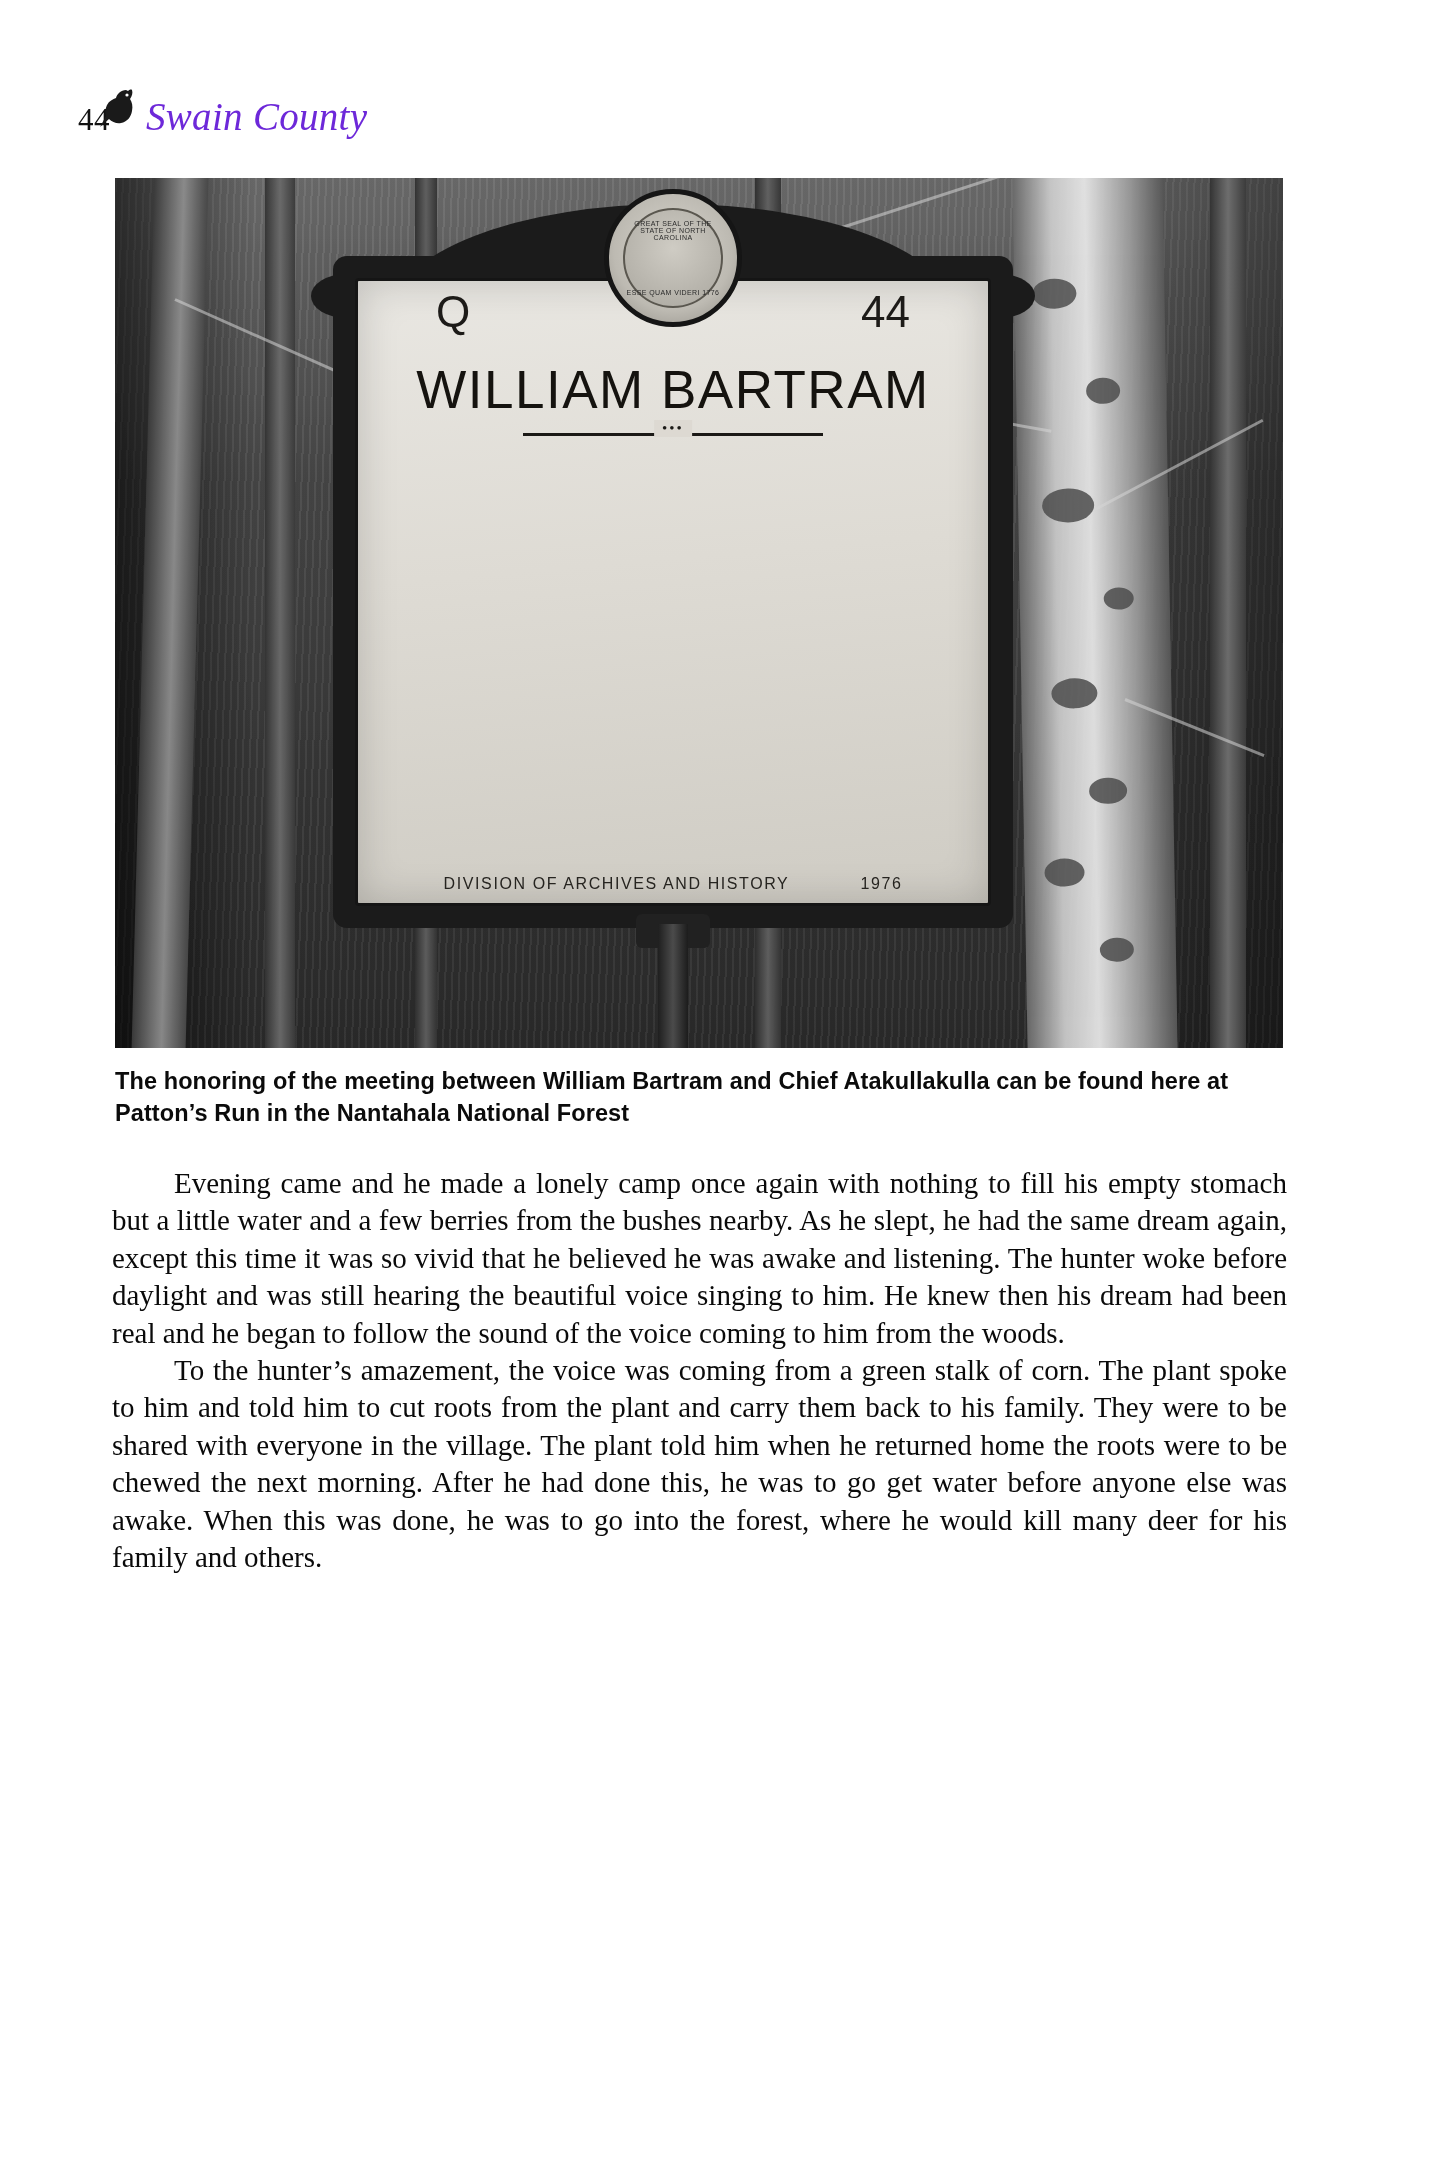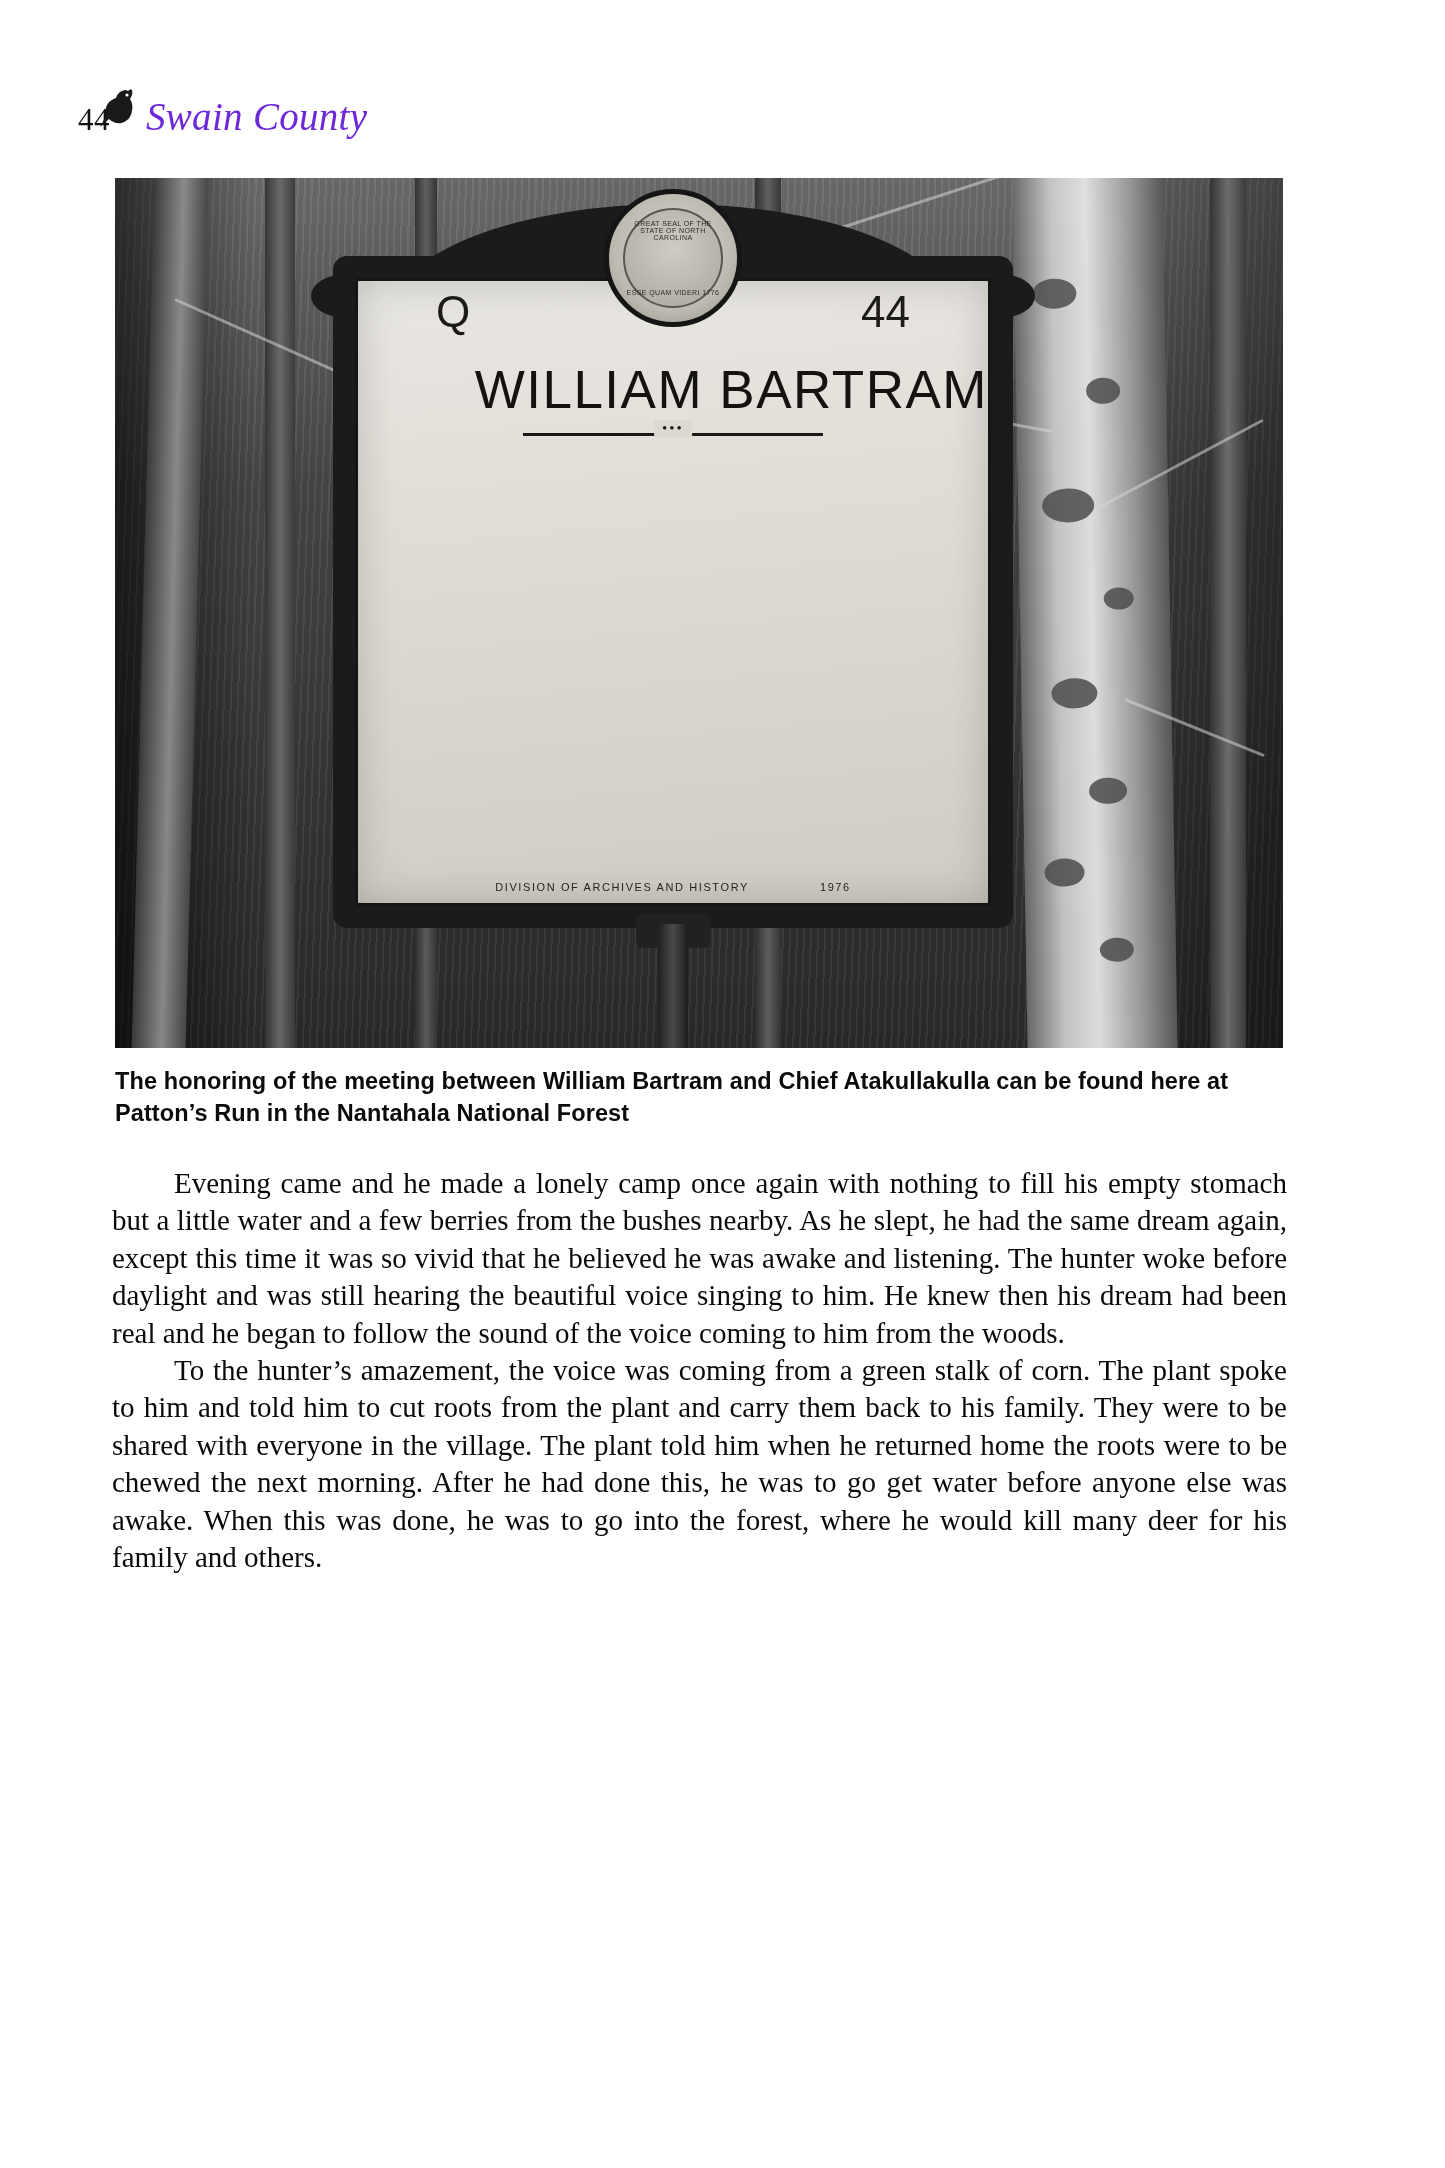--- a/index.html
+++ b/index.html
@@ -220,21 +220,21 @@
     padding: 0 78px;
     font-family: "Liberation Sans", sans-serif;
     font-size: 44px;
     color: #1d1b18;
   }
 
   .sign-title {
     position: absolute;
     top: 78px;
     left: 0; right: 0;
-    text-align: right;
+    text-align: center;
     font-family: "Liberation Sans", sans-serif;
     font-size: 53px;
     letter-spacing: 1.5px;
     color: #15130f;
   }
   .rule {
     position: absolute;
     top: 152px;
     left: 50%;
     transform: translateX(-50%);
@@ -267,21 +267,21 @@
     letter-spacing: .2px;
   }
   .sign-credit {
     position: absolute;
     bottom: 10px;
     left: 0; right: 0;
     display: flex;
     justify-content: center;
     gap: 71px;
     font-family: "Liberation Sans", sans-serif;
-    font-size: 11px;
+    font-size: 16px;
     letter-spacing: 1.6px;
     color: #262420;
   }
   .post {
     position: absolute;
     left: 50%;
     transform: translateX(-50%);
     top: 668px;
     width: 30px;
     height: 126px;

